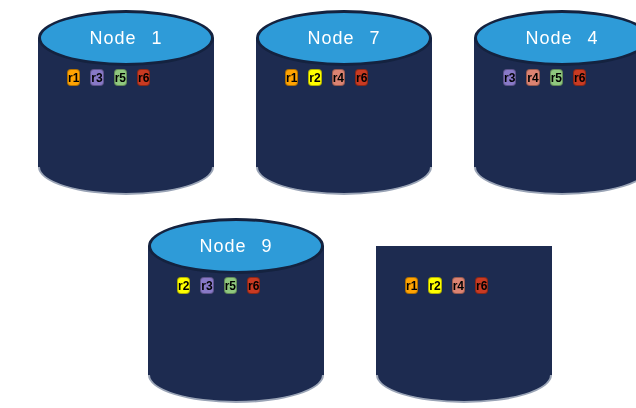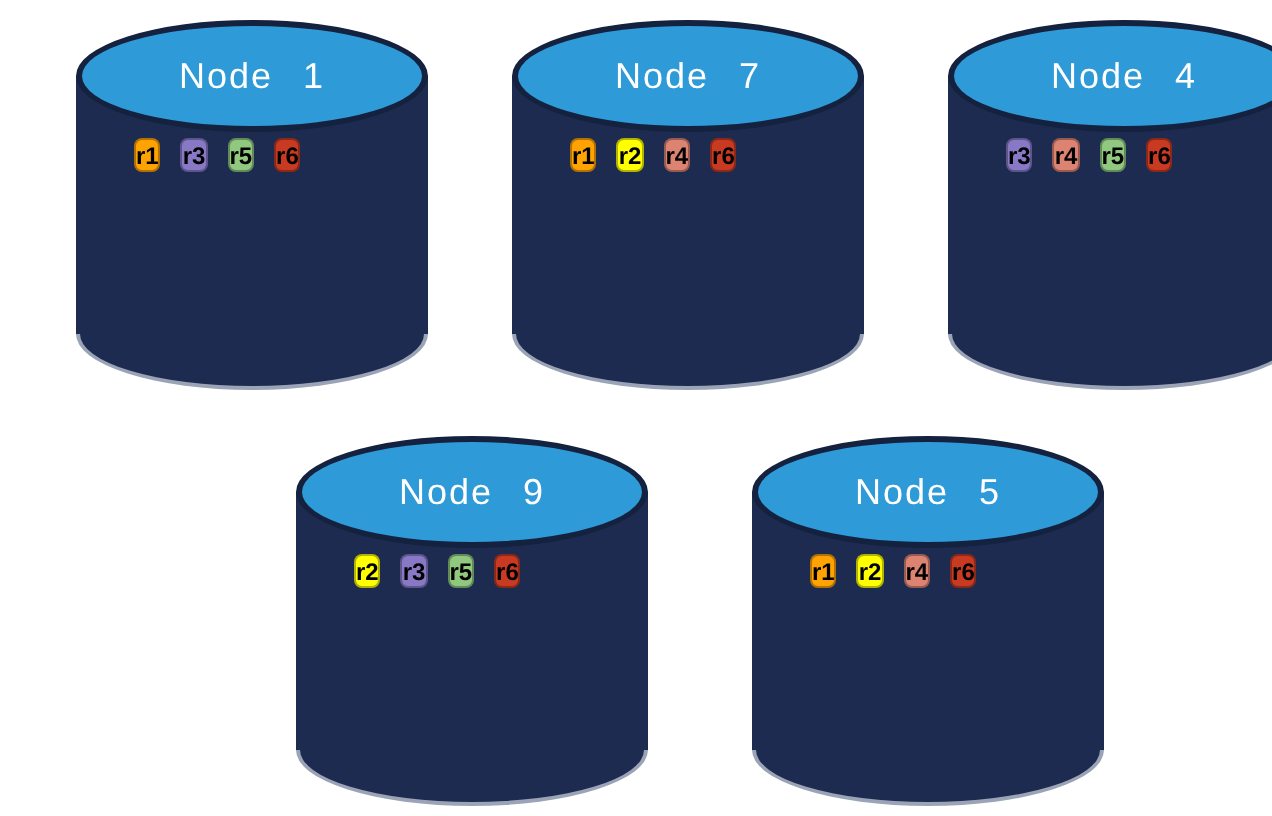--- a/index.html
+++ b/index.html
@@ -161,23 +161,20 @@
           <div class="bar" style="background: rgb(255, 255, 0);">r2</div>
           <div class="bar" style="background: rgb(136, 121, 199);">r3</div>
           <div class="bar" style="background: rgb(143, 200, 126);">r5</div>
           <div class="bar" style="background: rgb(201, 58, 34);">r6</div>
         </div>
   </div>
 
   <div class="cylinder">
     <div class="cyl-bottom"></div>
     <div class="cyl-mid"></div>
-    <div class="cyl-top">
-      <span class="node-title">Node 5</span>
-    </div>
     <div class="bars">
           <div class="bar" style="background: rgb(255, 163, 2);">r1</div>
           <div class="bar" style="background: rgb(255, 255, 0);">r2</div>
           <div class="bar" style="background: rgb(220, 131, 114);">r4</div>
           <div class="bar" style="background: rgb(201, 58, 34);">r6</div>
         </div>
   </div>
 </div>
 </div>
 

